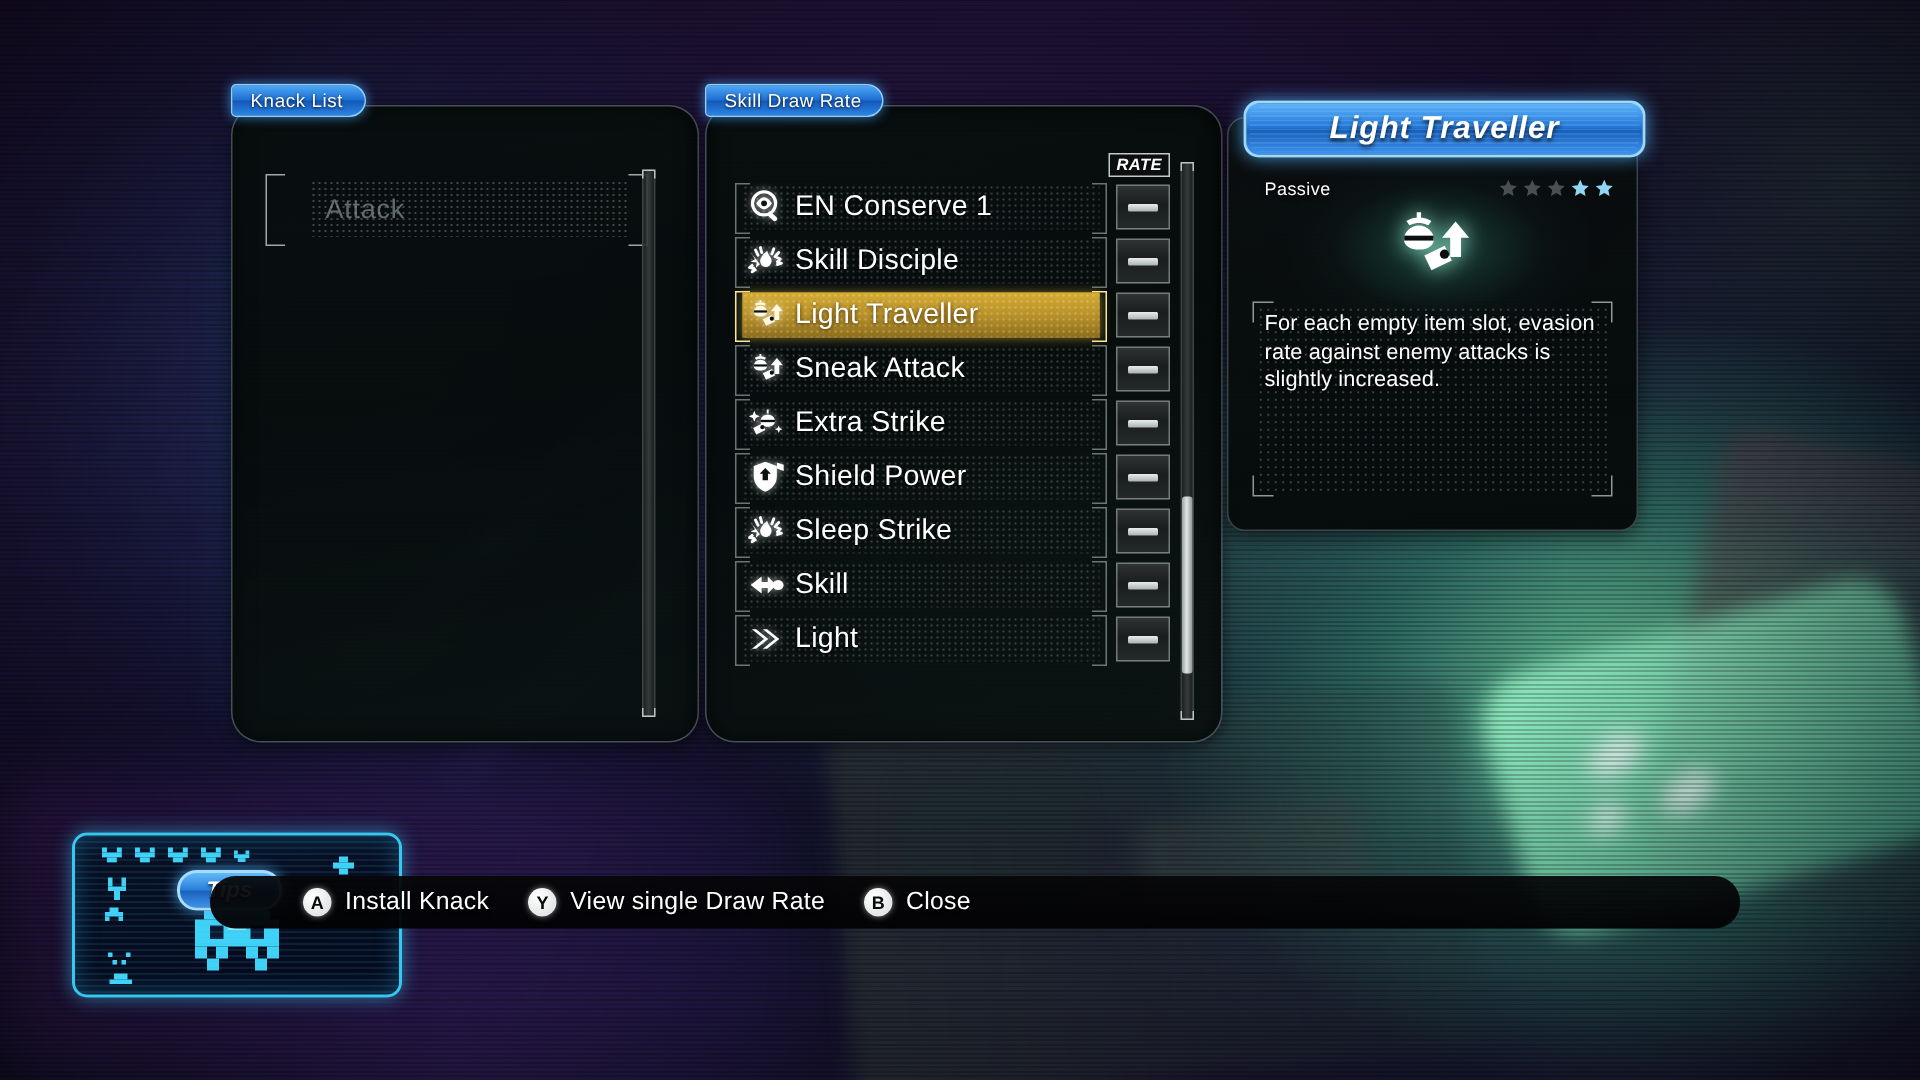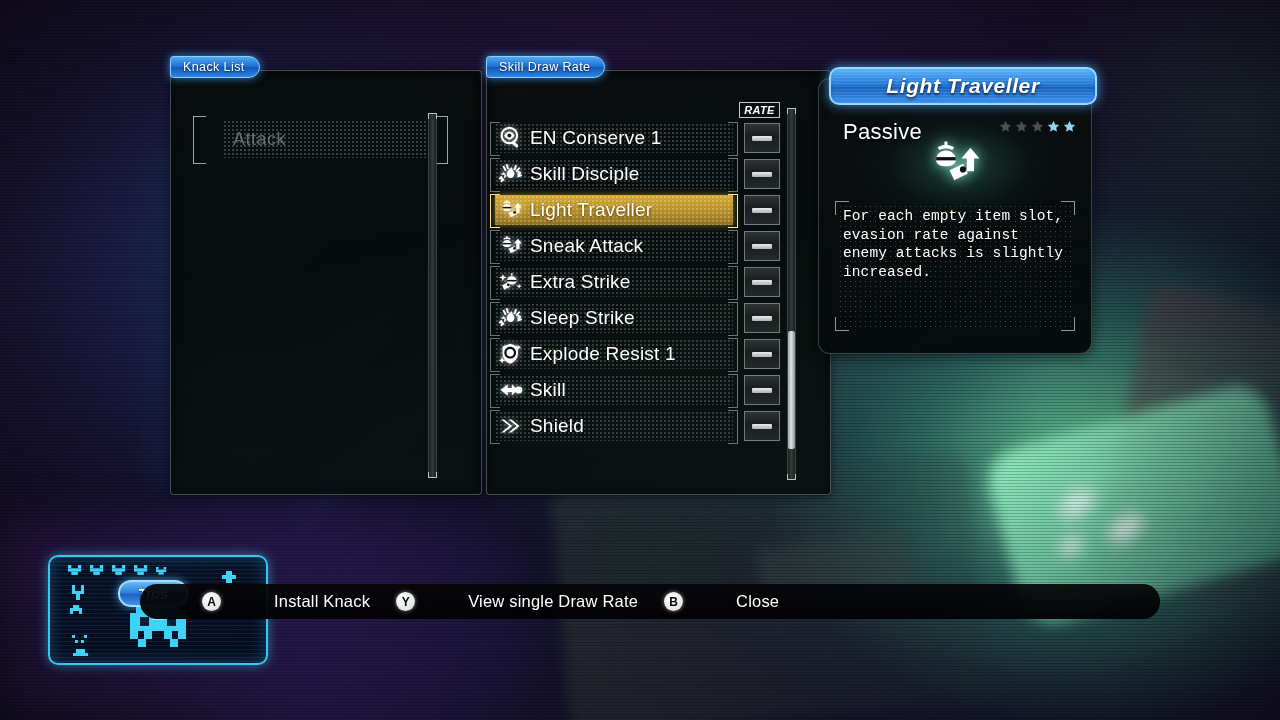--- a/index.html
+++ b/index.html
@@ -59,23 +59,22 @@
     position:absolute; inset:0;
     background:radial-gradient(ellipse 900px 620px at 640px 360px, rgba(0,0,0,0) 45%, rgba(0,0,0,.55) 100%);
     pointer-events:none;
   }
 
   
   .panel {
     position:absolute;
     background:linear-gradient(170deg, rgba(8,14,12,.93) 0%, rgba(6,12,11,.95) 45%, rgba(10,18,16,.92) 100%);
     border:1px solid rgba(150,170,180,.42);
-    border-radius:4px;
+    border-radius:20px;
     box-shadow:0 0 14px rgba(0,0,0,.6) inset, 0 2px 10px rgba(0,0,0,.5);
-    margin-left:16px;
   }
   .panel-tab {
     position:absolute; left:-1px; top:-15px; height:22px;
     padding:0 14px 0 12px;
     display:flex; align-items:center;
     background:linear-gradient(180deg,#4ea8f5 0%,#1d6fd4 48%,#1458b6 52%,#2b85e8 100%);
     border:1px solid #8fd0ff;
     border-radius:4px 14px 14px 4px;
     box-shadow:0 0 8px rgba(70,170,255,.75);
     color:#fff; font-size:12.5px; letter-spacing:.4px;
@@ -216,21 +215,21 @@
     letter-spacing:.6px;
     text-shadow:0 2px 3px rgba(0,0,0,.75);
   }
   #detail-title::after {
     content:''; position:absolute; inset:2px;
     background:repeating-linear-gradient(180deg,rgba(255,255,255,.10) 0px,rgba(255,255,255,.10) 1px,rgba(0,0,0,0) 1px,rgba(0,0,0,0) 3px);
     border-radius:8px; pointer-events:none;
   }
   #detail-type {
     position:absolute; left:24px; top:40px;
-    color:#fff; font-size:22px; letter-spacing:.3px;
+    color:#fff; font-size:12px; letter-spacing:.3px;
     text-shadow:0 1px 3px rgba(0,0,0,.9);
   }
   #star-row { position:absolute; right:15px; top:40px; display:flex; gap:3px; }
   .star { width:13px; height:13px; }
   #detail-icon {
     position:absolute; left:0; right:0; top:56px; height:58px;
     display:flex; align-items:center; justify-content:center;
   }
   #detail-icon svg { filter:drop-shadow(0 0 7px rgba(160,255,230,.85)); }
   #detail-desc {
@@ -245,21 +244,20 @@
   #detail-desc .c-br { right:0; bottom:0; border-left:none; border-top:none; }
   #detail-desc .dots {
     position:absolute; inset:3px;
     background-image:radial-gradient(rgba(185,198,198,.32) 0.7px, transparent 0.8px);
     background-size:5px 5px;
   }
   #desc-text {
     position:absolute; left:8px; right:4px; top:6px;
     color:#fff; font-size:14.5px; line-height:18.5px; letter-spacing:.1px;
     text-shadow:0 1px 3px rgba(0,0,0,.95);
-    font-family:Liberation Mono, monospace;
   }
 
   
   #tips-box {
     position:absolute; left:48px; top:555px; width:220px; height:110px;
     background:linear-gradient(170deg,rgba(6,16,34,.92),rgba(4,10,26,.95));
     border:2px solid #35c8f0;
     border-radius:10px;
     box-shadow:0 0 12px rgba(60,200,245,.55), 0 0 16px rgba(40,160,220,.35) inset;
     overflow:hidden;
@@ -289,21 +287,21 @@
   }
   .cmd { display:flex; align-items:center; gap:9px; }
   .btn-glyph {
     width:19px; height:19px; border-radius:50%;
     background:radial-gradient(circle at 35% 30%,#ffffff,#d8dcdc);
     display:flex; align-items:center; justify-content:center;
     color:#08090a; font-size:12px; font-weight:bold;
     box-shadow:0 0 4px rgba(255,255,255,.5);
   }
   .cmd-label { color:#fff; font-size:16.5px; letter-spacing:.2px;
-               text-shadow:0 1px 3px rgba(0,0,0,.9);margin-left:44px; }
+               text-shadow:0 1px 3px rgba(0,0,0,.9); }
 </style>
 </head>
 <body>
 
 <div id="bg">
   <div class="bg-base"></div>
   <div class="bg-shape sh6"></div>
   <div class="bg-shape sh3"></div>
   <div class="bg-shape sh4"></div>
   <div class="bg-shape sh5"></div>
@@ -439,79 +437,77 @@
       <div class="rate-cell">
         <span class="rate-dash"></span>
       </div>
     </div>
     <div class="skill-row">
       <div class="srow-main">
         <div class="bx"></div>
         <div class="srow-fill"></div>
         <span class="sicon">
           <svg width="26" height="26" viewBox="0 0 32 32" fill="#ffffff">
+            <path d="M15 3.5l9.5 3.4v8.4c0 6-4 10.6-9.5 12.7C9.5 25.9 5.5 21.3 5.5 15.3V6.9z"></path>
+            <path d="M15 8.6l4.6 4.8h-2.4v5.2h-4.4v-5.2H10.4z" fill="#0c1010"></path>
+            <path d="M24.5 4l5.6 2v5l-5.6-2z"></path>
+          </svg>
+        </span>
+        <span class="slabel">Shield Power</span>
+      </div>
+      <div class="rate-cell">
+        <span class="rate-dash"></span>
+      </div>
+    </div>
+    <div class="skill-row">
+      <div class="srow-main">
+        <div class="bx"></div>
+        <div class="srow-fill"></div>
+        <span class="sicon">
+          <svg width="26" height="26" viewBox="0 0 32 32" fill="#ffffff">
             <path d="M15 21a5.2 5.2 0 0 0 5.2-5.2c0-3.2-3-4.6-3.6-8.3-2 2-4.4 3.9-5.2 6-0.4 1-0.6 1.7-0.6 2.3A5.2 5.2 0 0 0 15 21z"></path>
             <path d="M4 10l2.6 4.6L3 16.6l5 0.6-0.8 4.4 3.4-3"></path>
             <path d="M7 7l2 4.2M11 5l1 4M22 6l-1.6 4.2M26 9l-3 3.4" stroke="#ffffff" stroke-width="2.4" stroke-linecap="round"></path>
             <path d="M24 13l3.4 1.4-2.6 2.2 3.6 1.2-4.4 1.4" stroke="#ffffff" stroke-width="2.2" fill="none" stroke-linejoin="round"></path>
             <path d="M5 19l-3 2.4 3.6 0.4-1.4 3.2 3.4-2.4" stroke="#ffffff" stroke-width="2.2" fill="none" stroke-linejoin="round"></path>
           </svg>
         </span>
         <span class="slabel">Sleep Strike</span>
       </div>
       <div class="rate-cell">
         <span class="rate-dash"></span>
       </div>
     </div>
     <div class="skill-row">
       <div class="srow-main">
         <div class="bx"></div>
         <div class="srow-fill"></div>
         <span class="sicon">
           <svg width="26" height="26" viewBox="0 0 32 32" fill="#ffffff">
-            <path d="M15 3.5l9.5 3.4v8.4c0 6-4 10.6-9.5 12.7C9.5 25.9 5.5 21.3 5.5 15.3V6.9z"></path>
-            <path d="M15 7.2c4 0 7.2 3.2 7.2 7.2S19 21.6 15 21.6 7.8 18.4 7.8 14.4 11 7.2 15 7.2z" fill="#0c1010"></path>
-            <path d="M15 9.8c2.6 0 4.6 2 4.6 4.6s-2 4.6-4.6 4.6-4.6-2-4.6-4.6 2-4.6 4.6-4.6z"></path>
-            <path d="M5 19.5l1.2 3 3 1.2-3 1.2L5 28l-1.2-3.1L0.8 23.7l3-1.2z"></path>
-            <path d="M25.5 4.5l0.9 2.3 2.3 0.9-2.3 0.9-0.9 2.3-0.9-2.3-2.3-0.9 2.3-0.9z"></path>
-          </svg>
-        </span>
-        <span class="slabel">Explode Resist 1</span>
-      </div>
-      <div class="rate-cell">
-        <span class="rate-dash"></span>
-      </div>
-    </div>
-    <div class="skill-row">
-      <div class="srow-main">
-        <div class="bx"></div>
-        <div class="srow-fill"></div>
-        <span class="sicon">
-          <svg width="26" height="26" viewBox="0 0 32 32" fill="#ffffff">
             <path d="M3 16l9-7v4.6h5V9l7 7-7 7v-4.6h-5V23z"></path>
             <ellipse cx="25.5" cy="16" rx="4.5" ry="4.2"></ellipse>
           </svg>
         </span>
         <span class="slabel">Skill</span>
       </div>
       <div class="rate-cell">
         <span class="rate-dash"></span>
       </div>
     </div>
     <div class="skill-row">
       <div class="srow-main">
         <div class="bx"></div>
         <div class="srow-fill"></div>
         <span class="sicon">
           <svg width="26" height="26" viewBox="0 0 32 32" fill="#ffffff">
             <path d="M4 8l10 8-10 8 3.5 0 10-8-10-8z"></path>
             <path d="M13 8l10 8-10 8 3.5 0 10-8-10-8z"></path>
           </svg>
         </span>
-        <span class="slabel">Shield</span>
+        <span class="slabel">Light</span>
       </div>
       <div class="rate-cell">
         <span class="rate-dash"></span>
       </div>
     </div>
   </div>
 <div class="sb-track" id="skill-sb">
   <div class="sb-cap top"></div>
   <div class="sb-cap bot"></div>
   <div class="sb-thumb" style="top:60%;height:32%;"></div>

